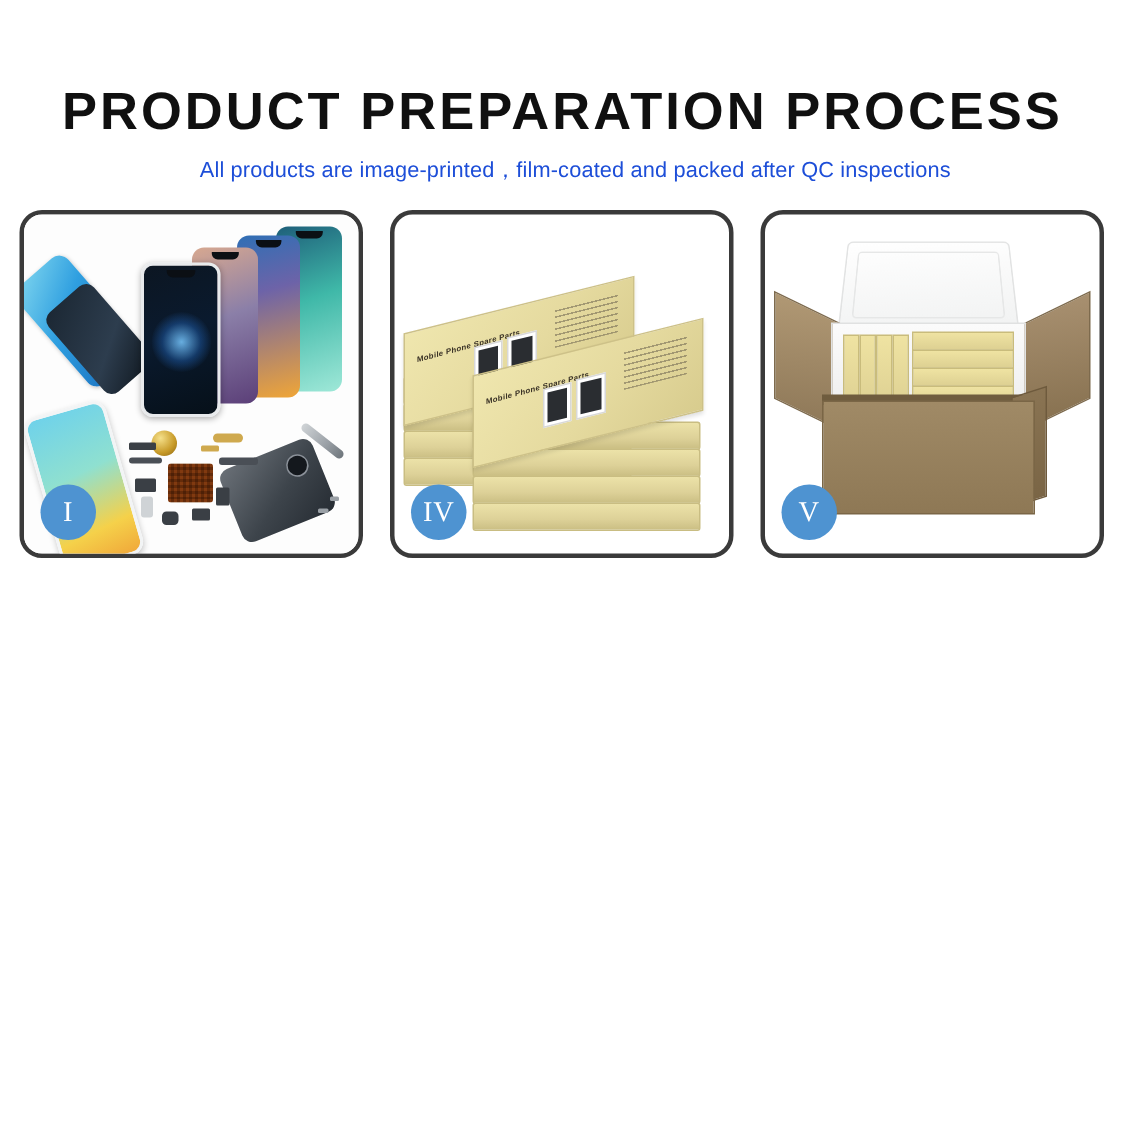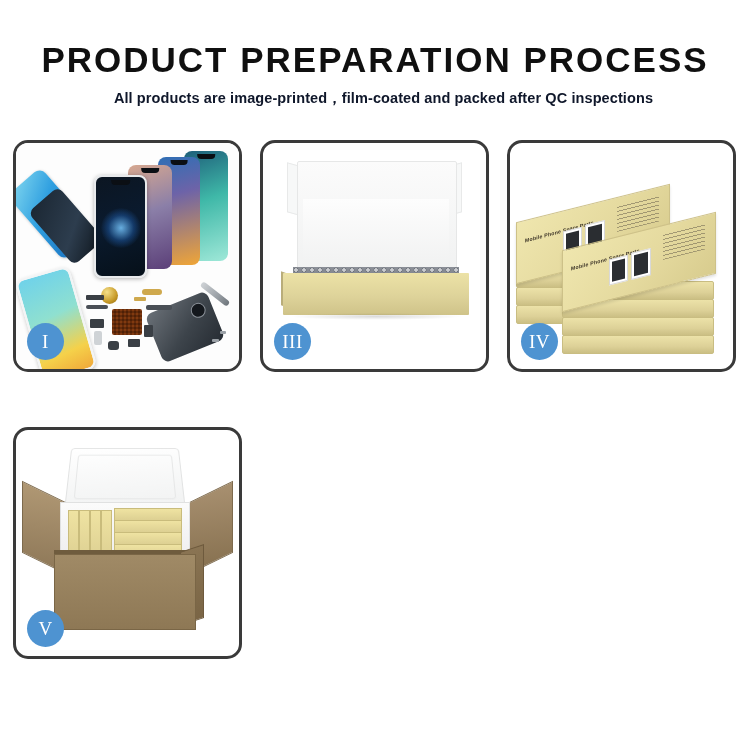--- a/index.html
+++ b/index.html
@@ -6,29 +6,29 @@
   body{
     width:750px;height:750px;background:#ffffff;
     font-family:"Liberation Sans", sans-serif;
     overflow:hidden;
   }
   .page{position:relative;width:750px;height:750px;background:#fff;}
 
   
   .header{position:absolute;left:0;top:0;width:750px;text-align:center;}
   .title{
-    margin:0;padding-top:42px;
+    margin:0;padding-top:57px;
     font-size:35px;font-weight:700;letter-spacing:2.0px;
     color:#101010;line-height:1.05;
     font-family:"Liberation Sans", sans-serif;
   }
   .subtitle{
     margin:0;padding-top:10px;
-    font-size:14.5px;font-weight:700;letter-spacing:0.1px;
-    color:#0f172a;
+    font-size:14.5px;font-weight:400;letter-spacing:0.1px;
+    color:#1d4ed8;
     padding-left:17px;
   }
 
   
   .grid{
     position:absolute;left:13px;top:140px;
     width:724px;height:552px;
     display:grid;
     grid-template-columns:repeat(3,229px);
     grid-template-rows:repeat(2,232px);
@@ -349,35 +349,20 @@
         <div class="gold" style="left:126px;top:146px;width:20px;height:6px;border-radius:3px;"></div>
         <div class="gold" style="left:118px;top:154px;width:12px;height:4px;"></div>
         <div class="driver"></div>
         <div class="prt" style="left:196px;top:196px;width:7px;height:3px;background:#9aa0a6;"></div>
         <div class="prt" style="left:204px;top:188px;width:6px;height:3px;background:#9aa0a6;"></div>
       </div>
       <div class="badge">I</div>
     </div>
 
 
-    <div class="panel p3">
-      <div class="stage">
-        <div class="lidflapL"></div>
-        <div class="lidflapR"></div>
-        <div class="lidback"></div>
-        <div class="foam"></div>
-        <div class="boxinner">
-          <div class="wrap"></div>
-        </div>
-        <div class="boxlipL"></div>
-        <div class="boxbody"></div>
-        <div class="shadow"></div>
-      </div>
-      <div class="badge">III</div>
-    </div>
 
     <div class="panel">
       <div class="stage">
 
         <div class="stk" style="left:6px;top:46px;">
           <div class="lyr" style="top:62px;"></div>
           <div class="lyr" style="top:80px;"></div>
           <div class="lyr" style="top:98px;"></div>
           <div class="lyr" style="top:116px;"></div>
           <div class="lid" style="top:14px;">

